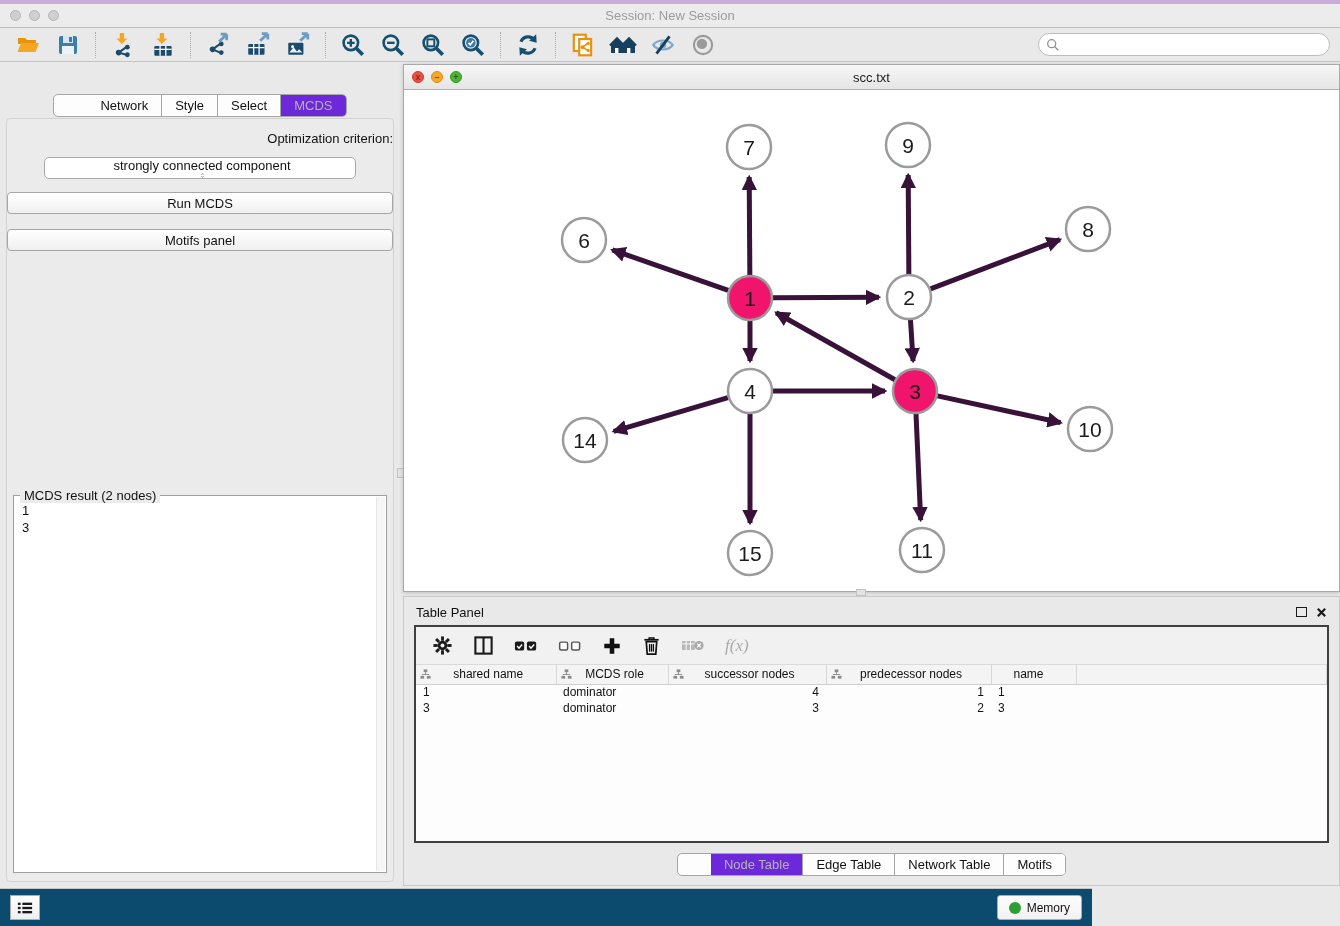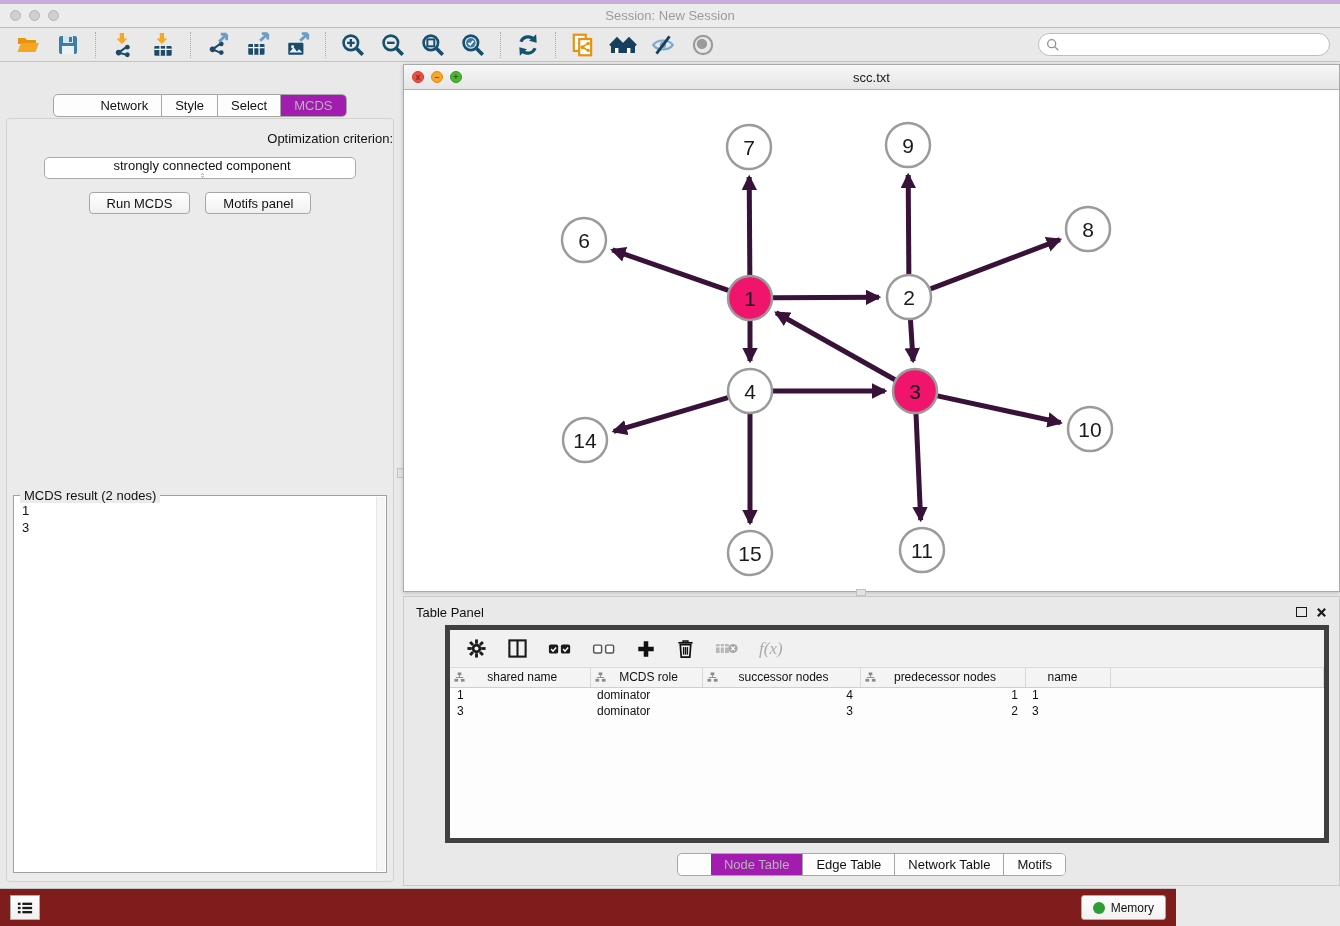--- a/index.html
+++ b/index.html
@@ -28,28 +28,28 @@
   .panel-header { height:30px; display:flex; align-items:center; padding:0 12px; font-size:13px; }
   .panel-header .spacer { flex:1; }
   .ph-icons { display:flex; gap:9px; align-items:center; }
   .float-glyph { width:11px; height:10px; border:1.6px solid #1a1a1a; background:transparent; }
   .cp-tabs-row { position:absolute; left:0; right:0; top:32px; display:flex; justify-content:center; }
   .segmented { display:inline-flex; border:1px solid #A6A6A6; border-radius:5px; overflow:hidden;
     background:#FDFDFD;padding-left:33px; }
   .segment { padding:3px 13px; font-size:13px; border-left:1px solid #A6A6A6; background:#FDFDFD;
     color:#111; white-space:nowrap; }
   .segment:first-child { border-left:none; }
-  .segment.selected { background:#a21caf; color:#B4B4B4; }
+  .segment.selected { background:#6d28d9; color:#B4B4B4; }
   .cp-content { position:absolute; left:6px; right:6px; top:56px; bottom:4px;
     background:#EBEBEB; border:1px solid #D2D2D2; border-radius:4px; }
   .opt-label { text-align:right; font-size:13px; margin-top:12px; }
   .combo { width:312px; height:22px; margin:11px auto 0 auto; background:#fff; border:1px solid #A9A9A9;
     border-radius:5px; display:flex; align-items:center; padding:0 6px 0 10px; font-size:13px;flex-direction:column; }
   .combo .cv { flex:1; }
-  .btn-row { display:flex; justify-content:center; gap:15px; margin-top:13px; }
+  .btn-row { display:flex; justify-content:center; gap:15px; margin-top:13px;flex-direction:column; }
   .aqua-btn { height:22px; padding:0 17px; font-size:13px; background:linear-gradient(#FFFFFF,#F0F0F0);
     border:1px solid #A6A6A6; border-radius:4px; color:#111; }
   .result-box { position:absolute; left:6px; right:6px; top:376px; bottom:8px;
     border:1px solid #9F9F9F; background:#fff; }
   .result-legend { position:absolute; top:-8px; left:6px; background:#EBEBEB; padding:0 4px; font-size:13px; }
   .result-lines { padding:6px 8px; font-size:13px; line-height:17px; }
   .result-scroll { position:absolute; top:1px; right:1px; bottom:1px; width:9px; background:#F6F6F6;
     border-left:1px solid #E6E6E6; }
 
   
@@ -69,37 +69,37 @@
   .nwl.red { background:#EE4F45; border:1px solid #D3382F; }
   .nwl.yellow { background:#F6A62A; border:1px solid #DE8F14; }
   .nwl.green { background:#47B735; border:1px solid #33981F; }
   .nw-title { position:absolute; left:0; right:0; text-align:center; font-size:13px; color:#1a1a1a; }
   .nw-canvas { position:absolute; left:0; right:0; top:25px; bottom:0; background:#fff; }
 
   
   .table-panel { position:absolute; left:403px; top:596px; width:937px; height:290px;
     background:#E9E9E9; border:1px solid #C9C9C9; }
   .tp-inner { position:absolute; left:10px; right:10px; top:28px; bottom:42px;
-    background:#FDFDFD; border:5px solid #404040;margin-left:31px; }
+    background:#FDFDFD; border:2px solid #404040; }
   .tp-toolbar { height:38px; background:#F1F1F1; border-bottom:1px solid #DADADA;
     display:flex; align-items:center; gap:20px; padding:0 16px; }
   .tp-tool { display:flex; align-items:center; justify-content:center; }
   .fx-label { font-family:"Liberation Serif", serif; font-style:italic; font-size:17px; color:#ABABAB; }
   .ntable { width:100%; border-collapse:collapse; table-layout:fixed; }
   .ntable th { height:19px; background:#F4F4F4; border-bottom:1px solid #CFCFCF; border-right:1px solid #D8D8D8;
     font-size:12px; font-weight:normal; text-align:center; position:relative; }
   .th-flex { display:flex; align-items:center; gap:4px; padding:0 4px; justify-content:flex-start; }
   .th-label { flex:1; text-align:center; padding-right:10px; }
   .ntable td { height:16px; font-size:12px; padding:0 7px; white-space:nowrap; overflow:hidden; }
   .ntable td.num { text-align:right; }
   .tp-tabs-row { position:absolute; left:0; right:0; bottom:9px; display:flex; justify-content:center; }
 
   
-  .statusbar { position:absolute; left:0; bottom:0; width:1176px; height:38px;
-    background:#7f1d1d; border-top:1px solid #C6C6C6; }
+  .statusbar { position:absolute; left:0; bottom:0; width:1092px; height:38px;
+    background:#0c4a6e; border-top:1px solid #C6C6C6; }
   .list-btn { position:absolute; left:10px; top:6px; width:30px; height:25px;
     background:linear-gradient(#FDFDFD,#F0F0F0); border:1px solid #ADADAD; display:flex;
     align-items:center; justify-content:center; }
   .memory-btn { position:absolute; right:10px; top:6px; height:25px; padding:0 11px;
     background:linear-gradient(#FDFDFD,#F2F2F2); border:1px solid #ADADAD; border-radius:3px;
     display:flex; align-items:center; gap:6px; font-size:12px; }
   .mem-dot { width:12px; height:12px; border-radius:50%; background:#2E9E34; }
 </style>
 </head>
 <body>

